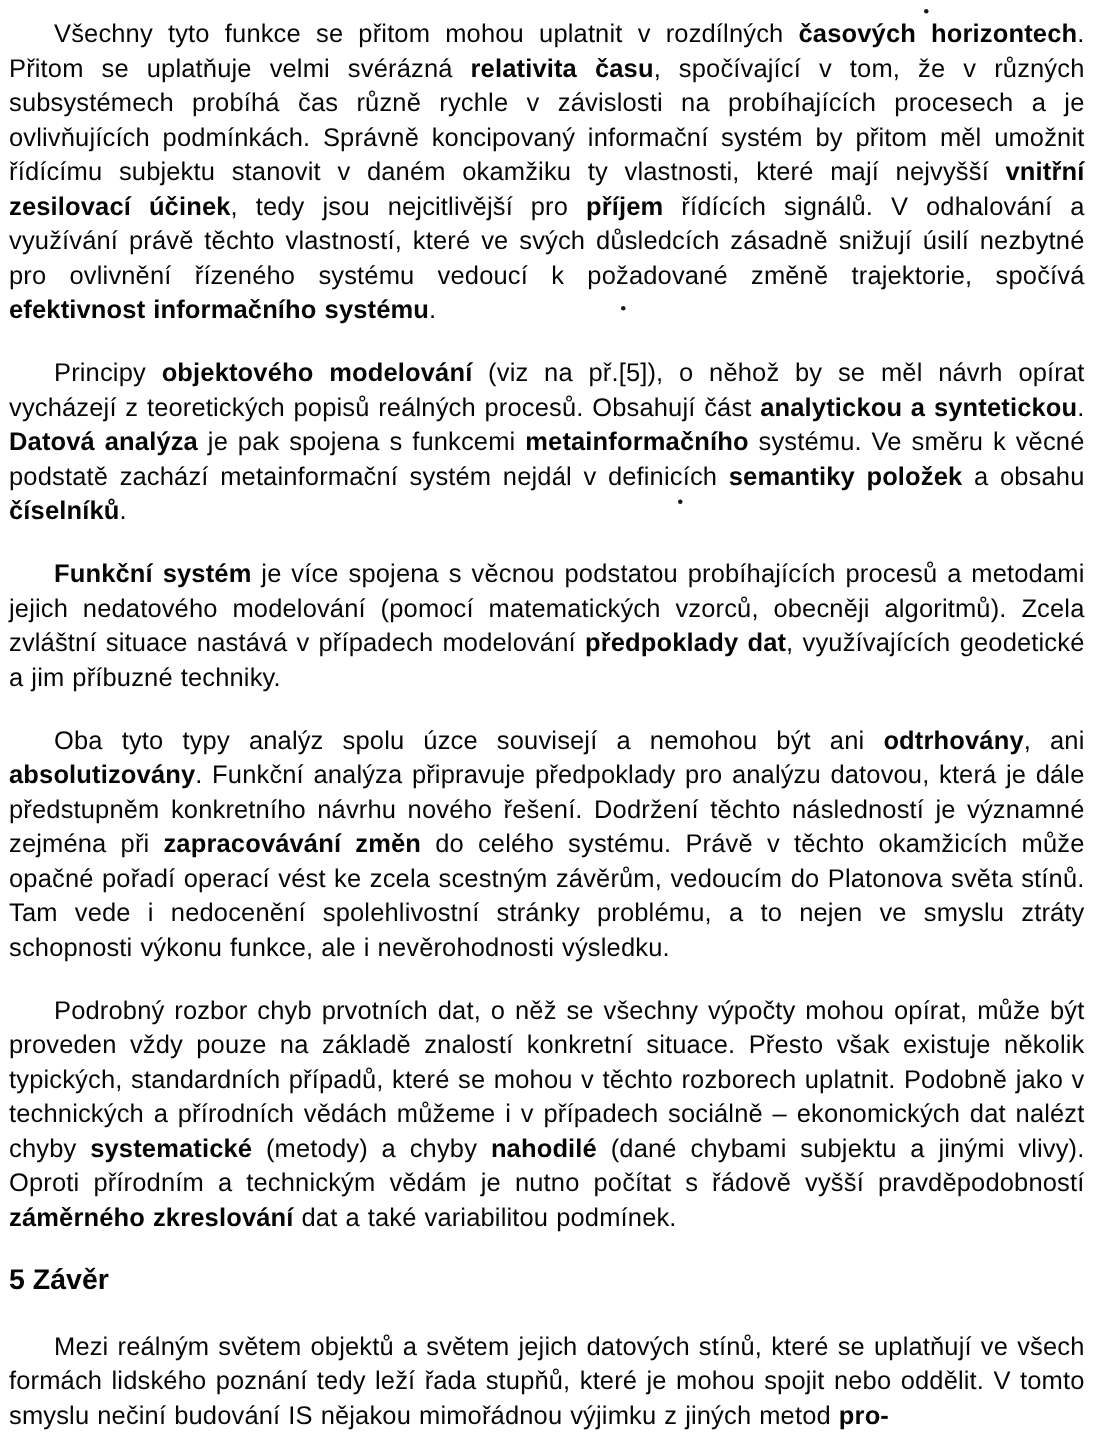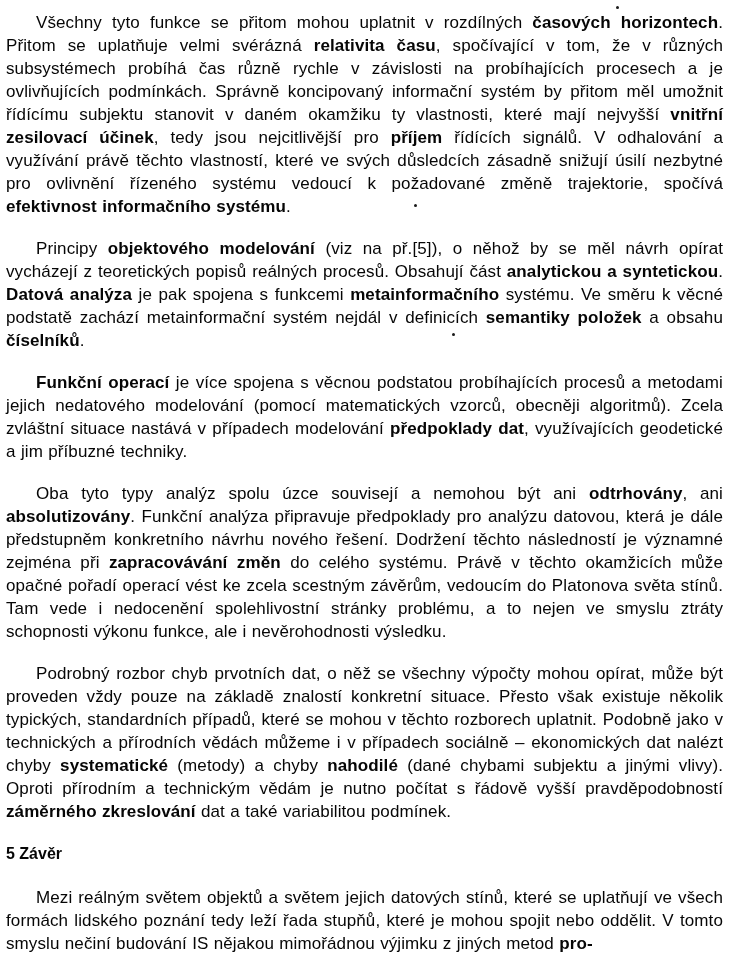--- a/index.html
+++ b/index.html
@@ -28,42 +28,42 @@
     text-align: justify;
     text-indent: 30px;
     word-spacing: 0.5px;
     letter-spacing: 0.1px;
   }
   .para span.b, .heading span.b {
     font-weight: bold;
   }
   .heading {
     margin: 4px 0 20px 0;
-    font-size: 16px;
+    font-size: 19px;
     line-height: 24px;
     font-weight: bold;
     text-indent: 0;
   }
   .speck {
     position: absolute;
     background: #1a1a1a;
     border-radius: 50%;
   }
   #speck1 { left: 616px; top: 6px;  width: 3px; height: 3px; }
   #speck2 { left: 414px; top: 204px; width: 3px; height: 3px; }
   #speck3 { left: 452px; top: 333px; width: 3px; height: 3px; }
 </style>
 </head>
 <body>
 
 <div class="page">
   <div class="doc-body" id="doc">
       <p class="para"><span>Všechny tyto funkce se přitom mohou uplatnit v rozdílných </span><span class="b">časových horizontech</span><span>. Přitom se uplatňuje velmi svérázná </span><span class="b">relativita času</span><span>, spočívající v tom, že v různých subsystémech probíhá čas různě rychle v závislosti na probíhajících procesech a je ovlivňujících podmínkách. Správně koncipovaný informační systém by přitom měl umožnit řídícímu subjektu stanovit v daném okamžiku ty vlastnosti, které mají nejvyšší </span><span class="b">vnitřní zesilovací účinek</span><span>, tedy jsou nejcitlivější pro </span><span class="b">příjem</span><span> řídících signálů. V odhalování a využívání právě těchto vlastností, které ve svých důsledcích zásadně snižují úsilí nezbytné pro ovlivnění řízeného systému vedoucí k požadované změně trajektorie, spočívá </span><span class="b">efektivnost informačního systému</span><span>.</span></p>
       <p class="para"><span>Principy </span><span class="b">objektového modelování</span><span> (viz na př.[5]), o něhož by se měl návrh opírat vycházejí z teoretických popisů reálných procesů. Obsahují část </span><span class="b">analytickou a syntetickou</span><span>. </span><span class="b">Datová analýza</span><span> je pak spojena s funkcemi </span><span class="b">metainformačního</span><span> systému. Ve směru k věcné podstatě zachází metainformační systém nejdál v definicích </span><span class="b">semantiky položek</span><span> a obsahu </span><span class="b">číselníků</span><span>.</span></p>
-      <p class="para"><span class="b">Funkční operací</span><span> je více spojena s věcnou podstatou probíhajících procesů a metodami jejich nedatového modelování (pomocí matematických vzorců, obecněji algoritmů). Zcela zvláštní situace nastává v případech modelování </span><span class="b">předpoklady dat</span><span>, využívajících geodetické a jim příbuzné techniky.</span></p>
+      <p class="para"><span class="b">Funkční systém</span><span> je více spojena s věcnou podstatou probíhajících procesů a metodami jejich nedatového modelování (pomocí matematických vzorců, obecněji algoritmů). Zcela zvláštní situace nastává v případech modelování </span><span class="b">předpoklady dat</span><span>, využívajících geodetické a jim příbuzné techniky.</span></p>
       <p class="para"><span>Oba tyto typy analýz spolu úzce souvisejí a nemohou být ani </span><span class="b">odtrhovány</span><span>, ani </span><span class="b">absolutizovány</span><span>. Funkční analýza připravuje předpoklady pro analýzu datovou, která je dále předstupněm konkretního návrhu nového řešení. Dodržení těchto následností je významné zejména při </span><span class="b">zapracovávání změn</span><span> do celého systému. Právě v těchto okamžicích může opačné pořadí operací vést ke zcela scestným závěrům, vedoucím do Platonova světa stínů. Tam vede i nedocenění spolehlivostní stránky problému, a to nejen ve smyslu ztráty schopnosti výkonu funkce, ale i nevěrohodnosti výsledku.</span></p>
       <p class="para"><span>Podrobný rozbor chyb prvotních dat, o něž se všechny výpočty mohou opírat, může být proveden vždy pouze na základě znalostí konkretní situace. Přesto však existuje několik typických, standardních případů, které se mohou v těchto rozborech uplatnit. Podobně jako v technických a přírodních vědách můžeme i v případech sociálně – ekonomických dat nalézt chyby </span><span class="b">systematické</span><span> (metody) a chyby </span><span class="b">nahodilé</span><span> (dané chybami subjektu a jinými vlivy). Oproti přírodním a technickým vědám je nutno počítat s řádově vyšší pravděpodobností </span><span class="b">záměrného zkreslování</span><span> dat a také variabilitou podmínek.</span></p>
       <h2 class="heading"><span class="b">5 Závěr</span></h2>
       <p class="para"><span>Mezi reálným světem objektů a světem jejich datových stínů, které se uplatňují ve všech formách lidského poznání tedy leží řada stupňů, které je mohou spojit nebo oddělit. V tomto smyslu nečiní budování IS nějakou mimořádnou výjimku z jiných metod </span><span class="b">pro-</span></p>
     </div>
   <div class="speck" id="speck1"></div>
   <div class="speck" id="speck2"></div>
   <div class="speck" id="speck3"></div>
 </div>
 

